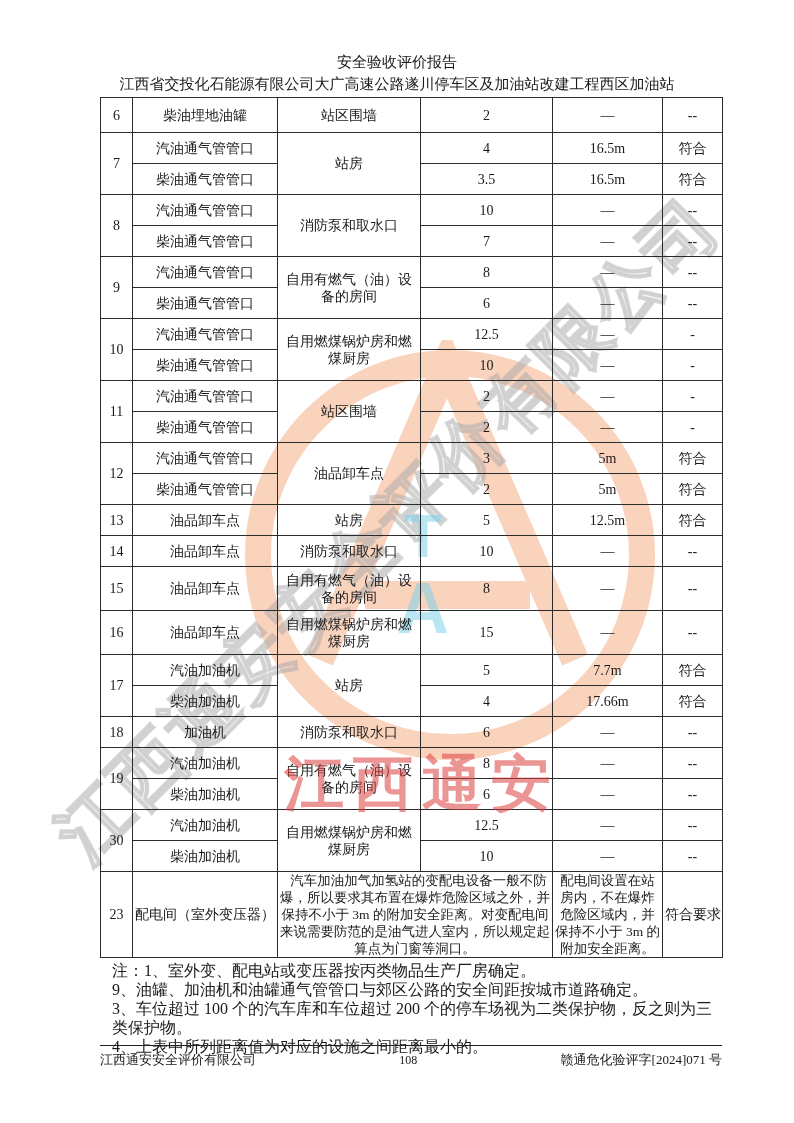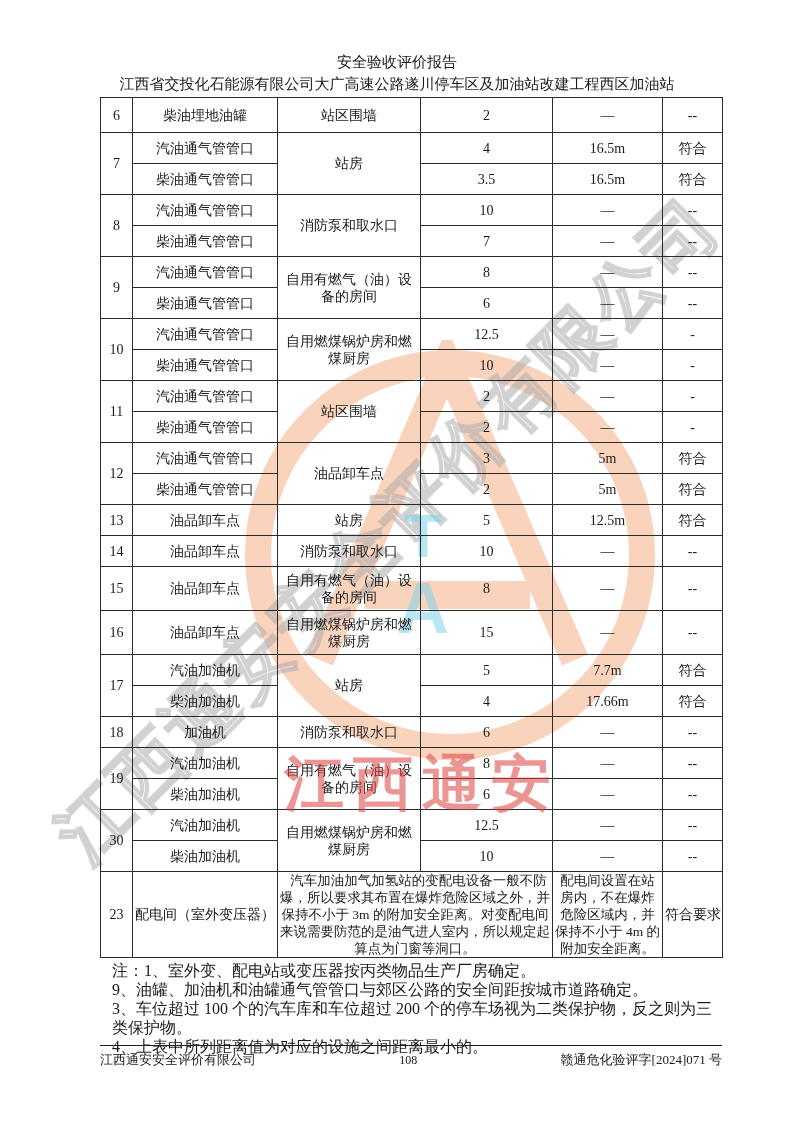--- a/index.html
+++ b/index.html
@@ -273,21 +273,21 @@
           <tr style="height: 31px;">
             <td>柴油加油机</td>
             <td>10</td>
             <td>—</td>
             <td class="result-cell">--</td>
           </tr>
           <tr style="height: 86px;">
             <td>23</td>
             <td>配电间（室外变压器）</td>
             <td colspan="2" class="desc-cell">汽车加油加气加氢站的变配电设备一般不防爆，所以要求其布置在爆炸危险区域之外，并保持不小于 3m 的附加安全距离。对变配电间来说需要防范的是油气进人室内，所以规定起算点为门窗等洞口。</td>
-            <td class="note-cell">配电间设置在站房内，不在爆炸危险区域内，并保持不小于 4m 的附加安全距离。</td>
+            <td class="note-cell">配电间设置在站房内，不在爆炸危险区域内，并保持不小于 3m 的附加安全距离。</td>
             <td class="result-cell">符合要求</td>
           </tr>
         </tbody>
     </table>
 
     <div class="notes" id="notes">
         <div>注：1、室外变、配电站或变压器按丙类物品生产厂房确定。</div>
         <div>9、油罐、加油机和油罐通气管管口与郊区公路的安全间距按城市道路确定。</div>
         <div>3、车位超过 100 个的汽车库和车位超过 200 个的停车场视为二类保护物，反之则为三类保护物。</div>
         <div>4、上表中所列距离值为对应的设施之间距离最小的。</div>

